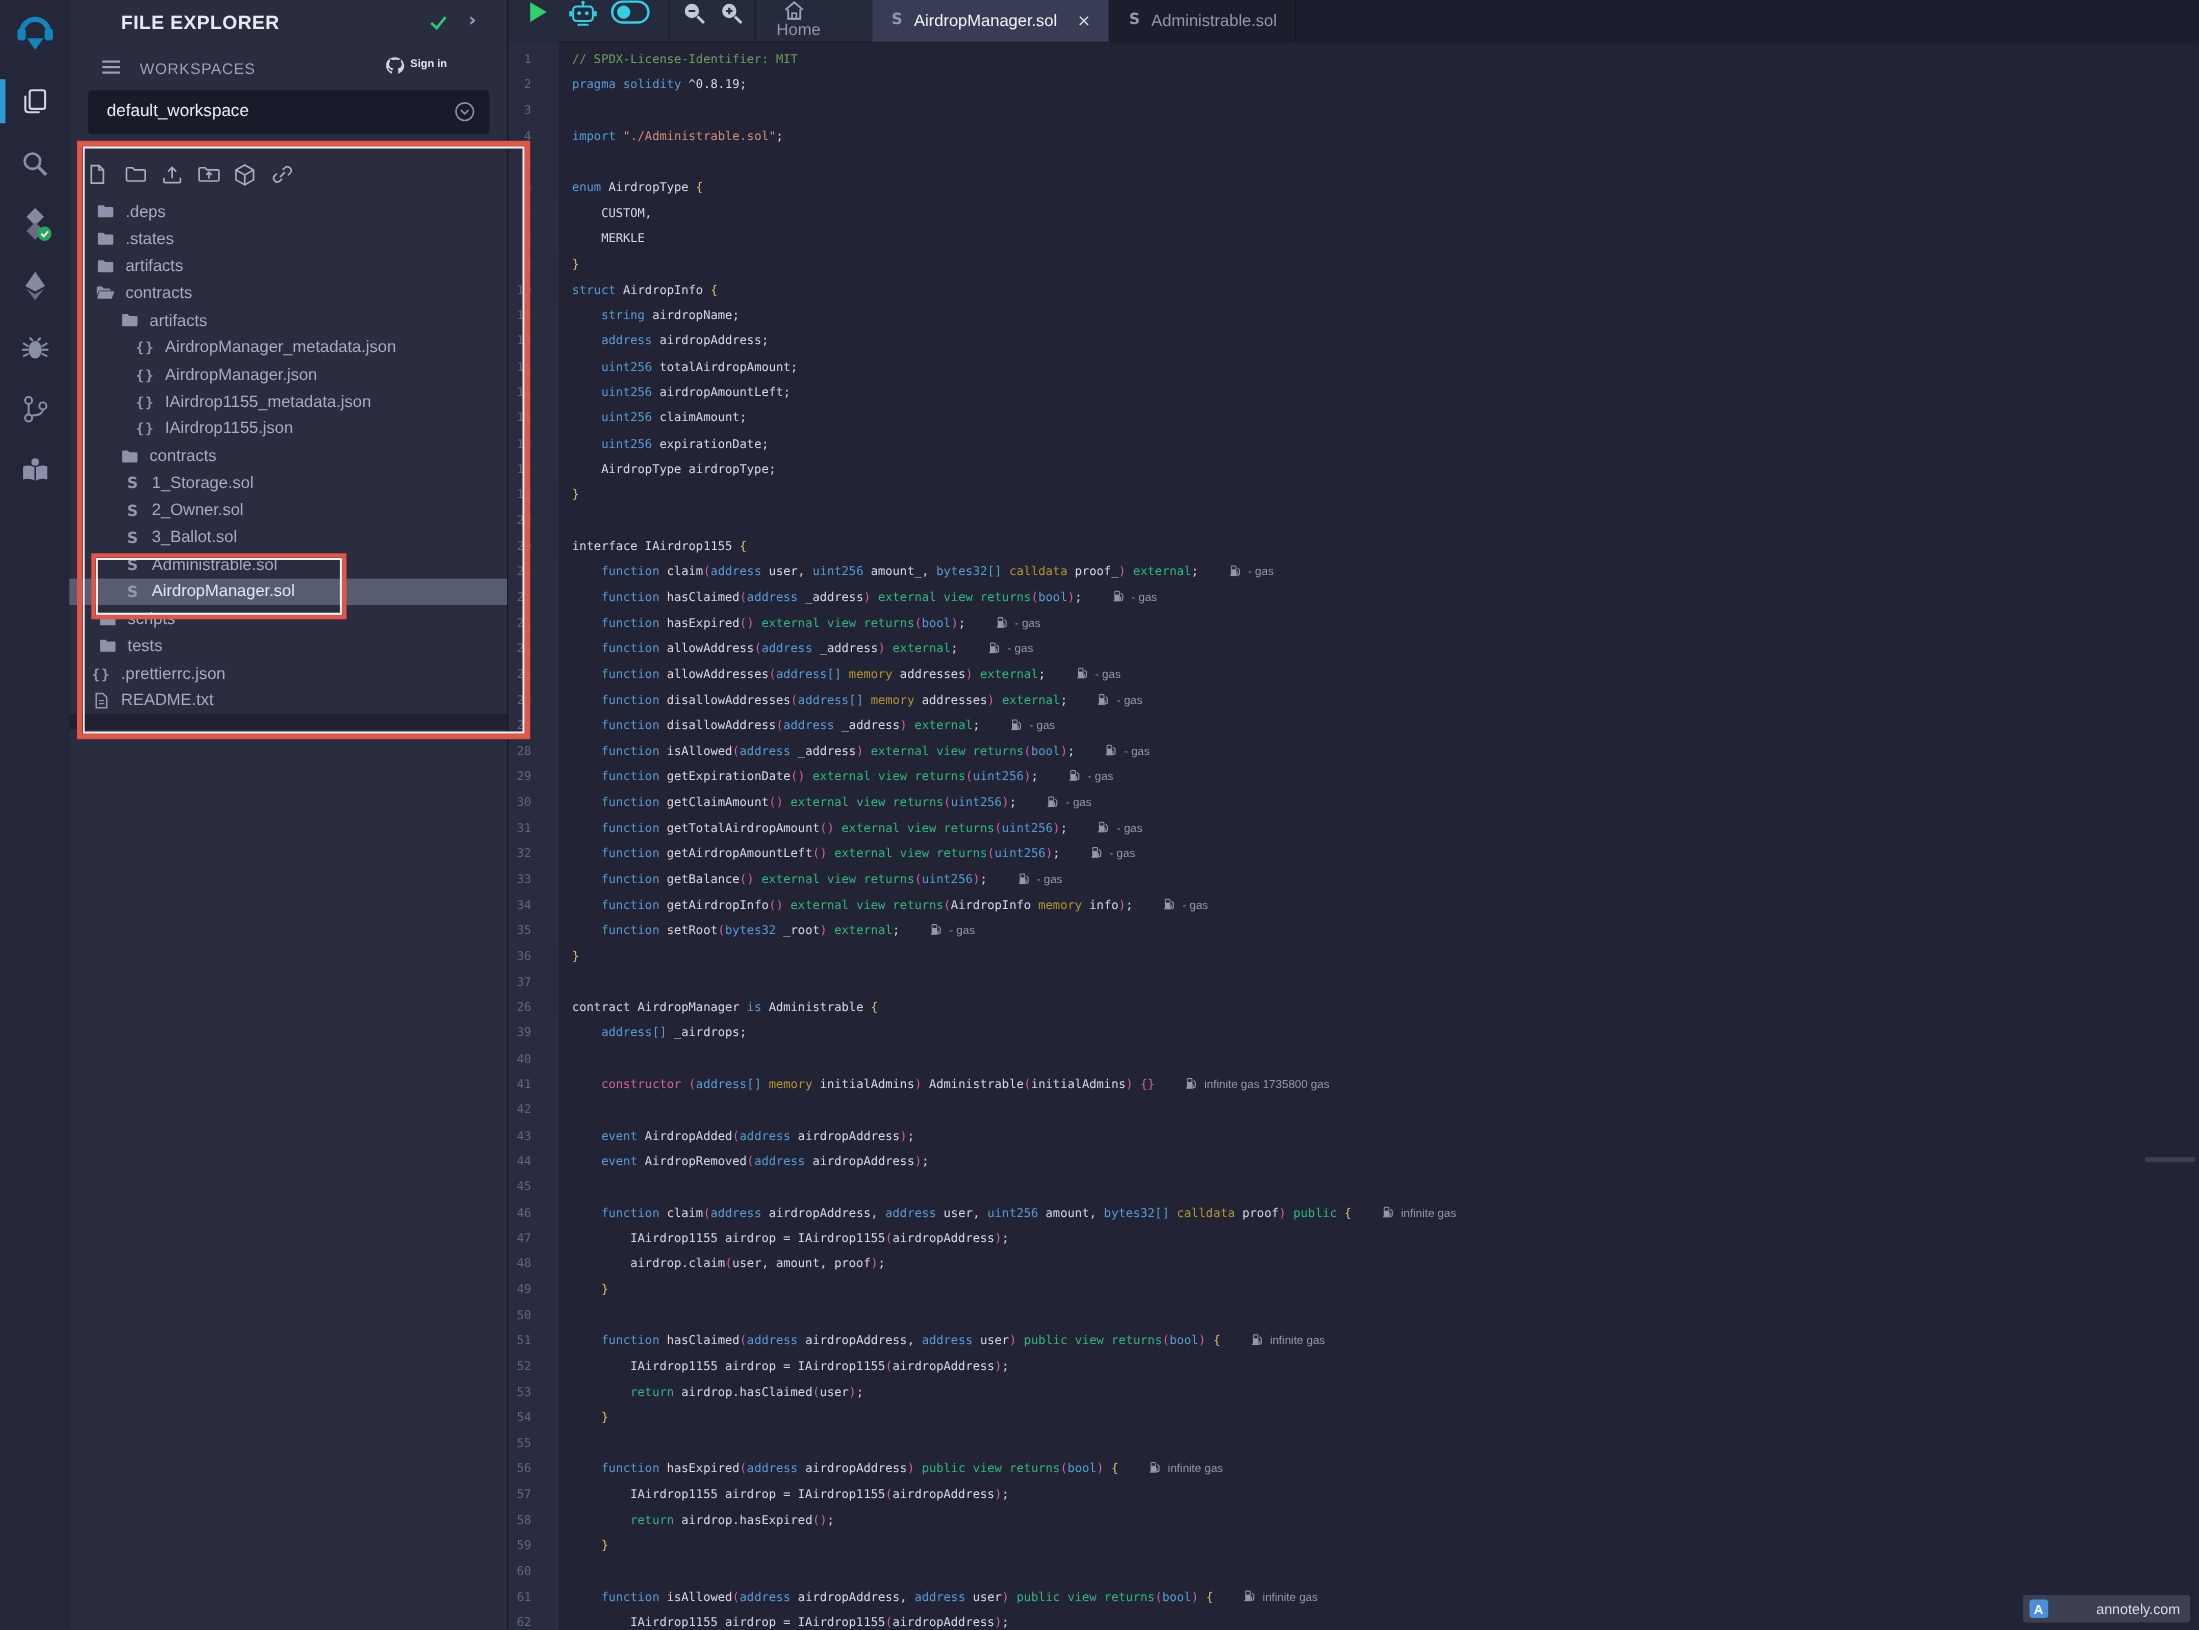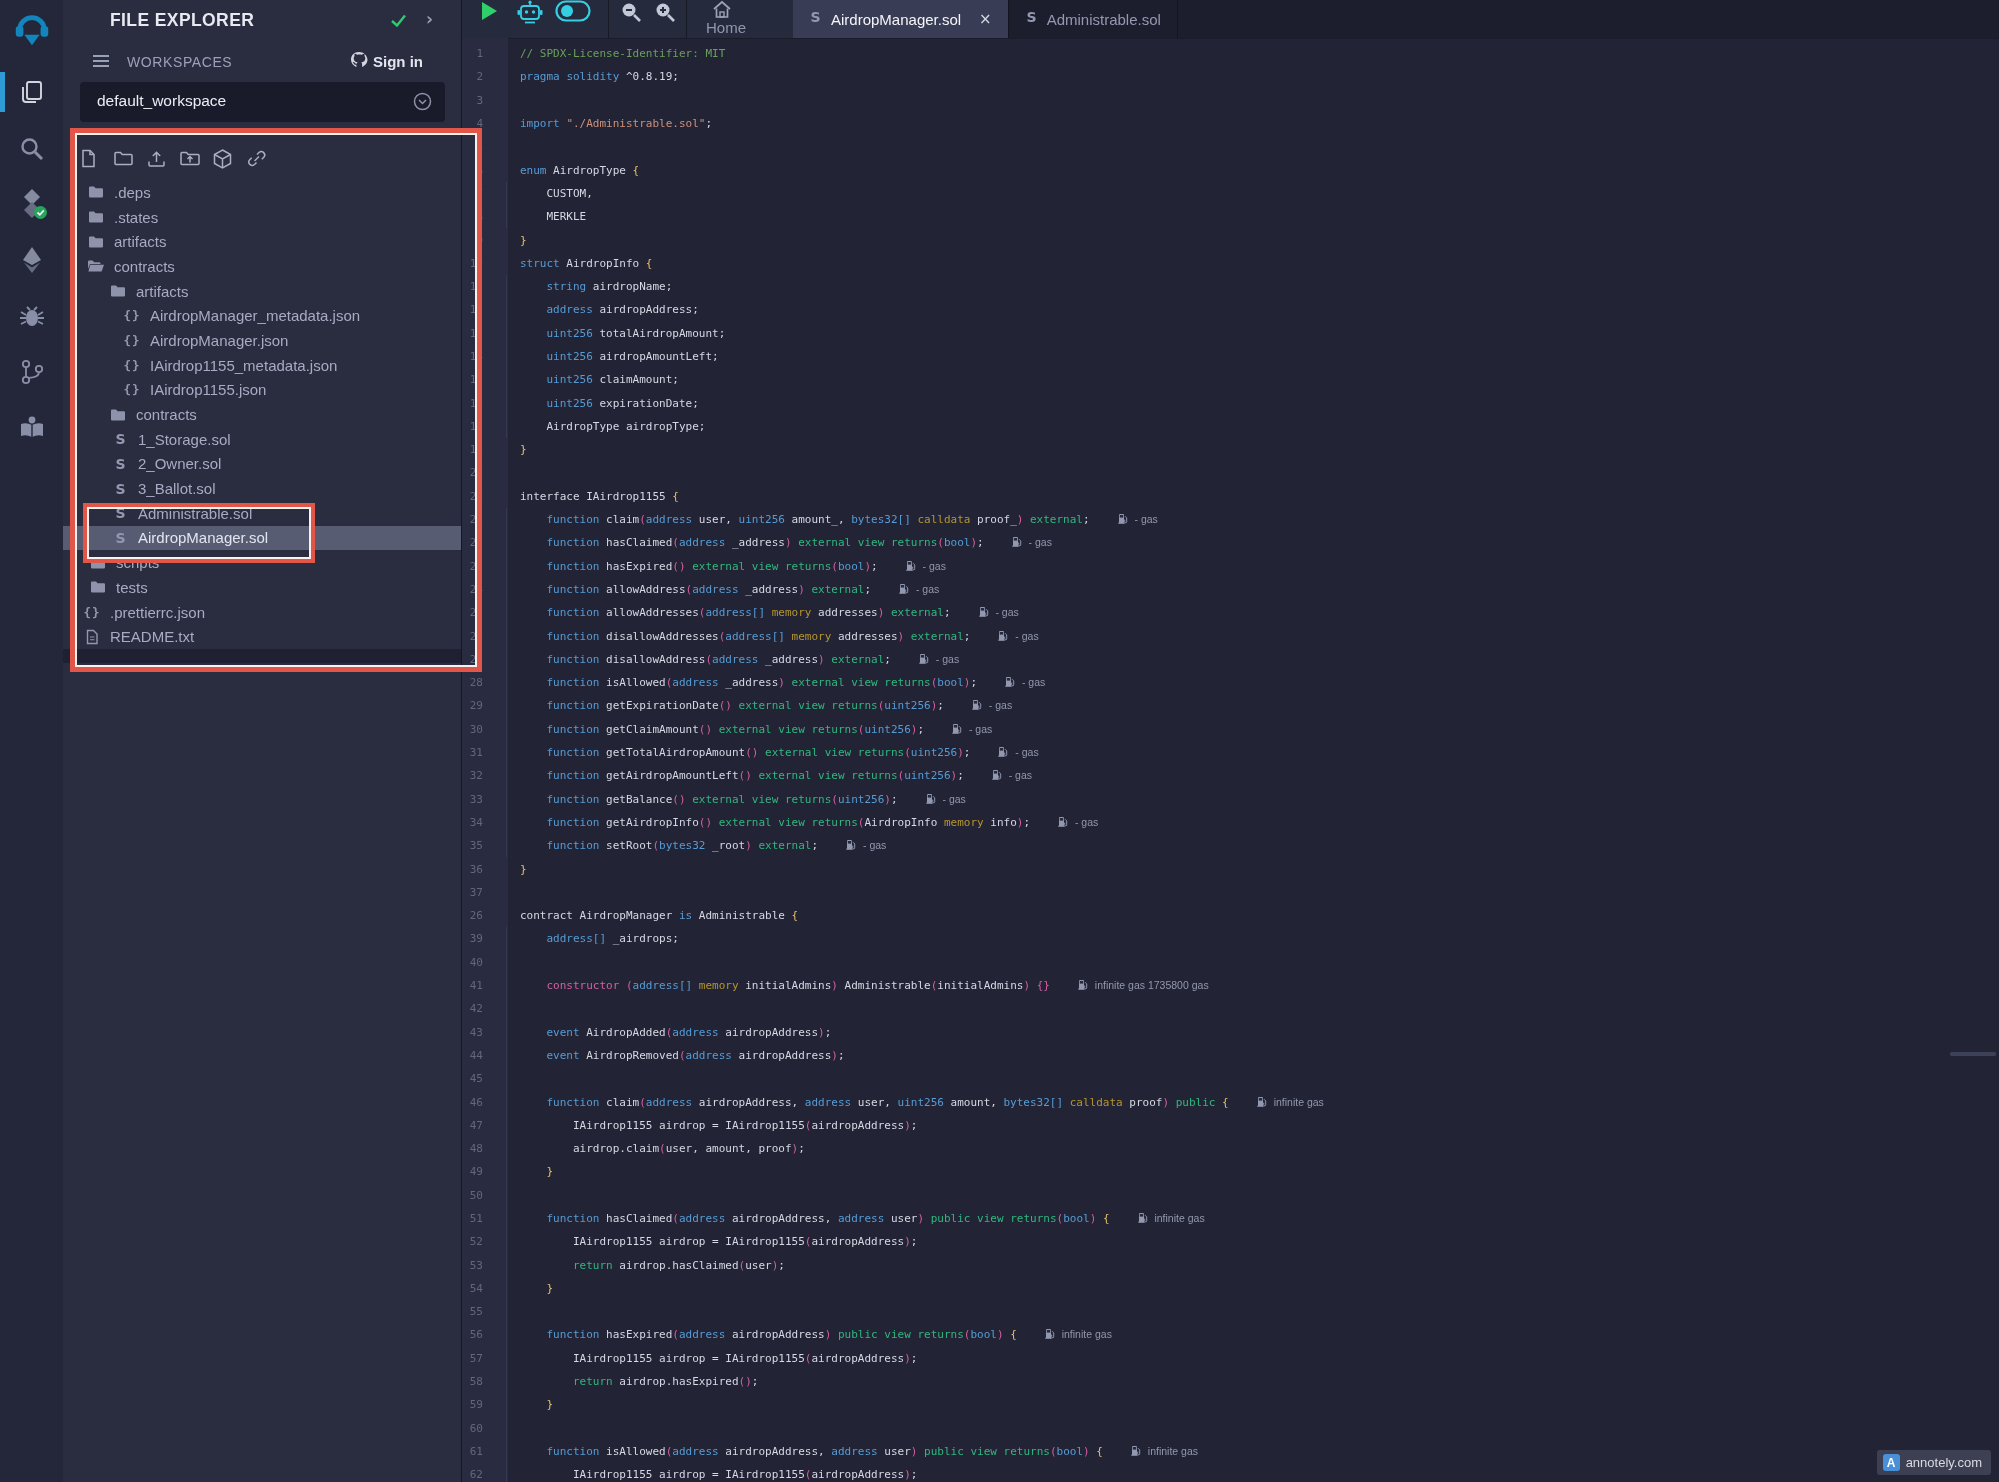--- a/index.html
+++ b/index.html
@@ -17,21 +17,21 @@
   
   .panel{position:absolute;left:63px;top:0;width:398px;height:100%;background:#2a2c3f;border-right:1px solid#15161f;}
   .panel-title{position:absolute;left:47px;top:10px;font-size:17.5px;font-weight:bold;color:#e8eaf2;letter-spacing:.4px;}
   .panel-check{position:absolute;left:327px;top:13px;}
   .panel-chevron{position:absolute;left:363px;top:9px;color:#9aa0b5;font-size:17px;font-weight:bold;font-family:"DejaVu Sans",sans-serif;}
   .ws-row{position:absolute;left:0;top:48px;width:100%;height:28px;}
   .hamburger{position:absolute;left:30px;top:7px;width:16px;}
   .hamburger i{display:block;height:2px;background:#9aa0b5;margin-bottom:3px;}
   .ws-label{position:absolute;left:64px;top:6px;font-size:14px;color:#9ca0ba;letter-spacing:.6px;}
   .gh-icon{position:absolute;left:286px;top:3px;}
-  .signin{position:absolute;left:310px;top:5px;font-size:15px;color:#e3e5ee;font-weight:bold;}
+  .signin{position:absolute;left:310px;top:5px;font-size:10px;color:#e3e5ee;font-weight:bold;}
   .ws-select{position:absolute;left:17px;top:82px;width:365px;height:40px;background:#191b2a;border-radius:4px;}
   .ws-name{position:absolute;left:17px;top:10px;font-size:15.5px;color:#eceef5;text-align:right;}
   .ws-caret{position:absolute;right:13px;top:10px;}
 
   
   .tree-toolbar{position:absolute;left:17px;top:148px;display:flex;gap:13px;}
   .tree-toolbar span{display:inline-block;width:20px;height:22px;}
   .tree{position:absolute;left:0;top:180px;width:100%;}
   .tree-row{height:24.7px;display:flex;align-items:center;box-sizing:border-box;}
   .tree-row.selected{background:#575c73;}
@@ -71,21 +71,21 @@
   .gas{margin-left:28px;font-family:"Liberation Sans",sans-serif;font-size:10.5px;color:#9298af;white-space:nowrap;}
   .gas svg{vertical-align:-1px;margin-right:4px;}
 
   .hscroll{position:absolute;left:1950px;top:1052px;width:46px;height:4px;background:#3c4157;border-radius:2px;}
 
   
   .watermark{position:absolute;right:8px;bottom:7px;display:flex;align-items:center;background:rgba(72,76,95,.72);
              border-radius:3px;padding:4px 9px 4px 6px;}
   .wm-logo{width:17px;height:17px;border-radius:3px;background:#4a90d9;color:#fff;font-size:12px;font-weight:bold;
            display:flex;align-items:center;justify-content:center;margin-right:6px;font-family:"Liberation Sans",sans-serif;}
-  .wm-text{font-size:13px;color:#d8dae3;}
+  .wm-text{font-size:13px;color:#d8dae3;margin-left:38px;}
 </style>
 </head>
 <body>
 
 <div class="app">
 
   <div class="rail">
     <div class="rail-logo">
       <svg width="42" height="42" viewBox="0 0 44 44">
         <path d="M9 21 a13 13 0 0 1 26 0" fill="none" stroke="#1285bd" stroke-width="5"></path>

